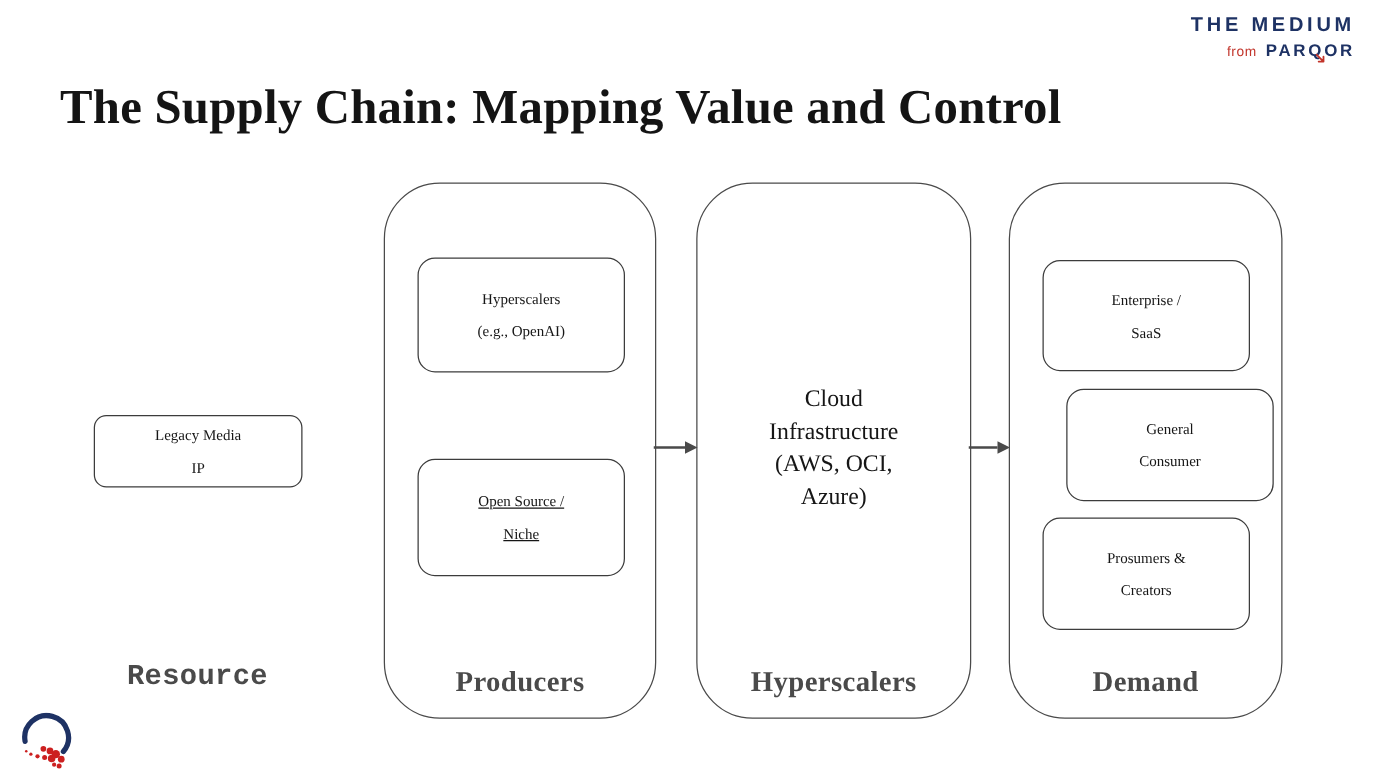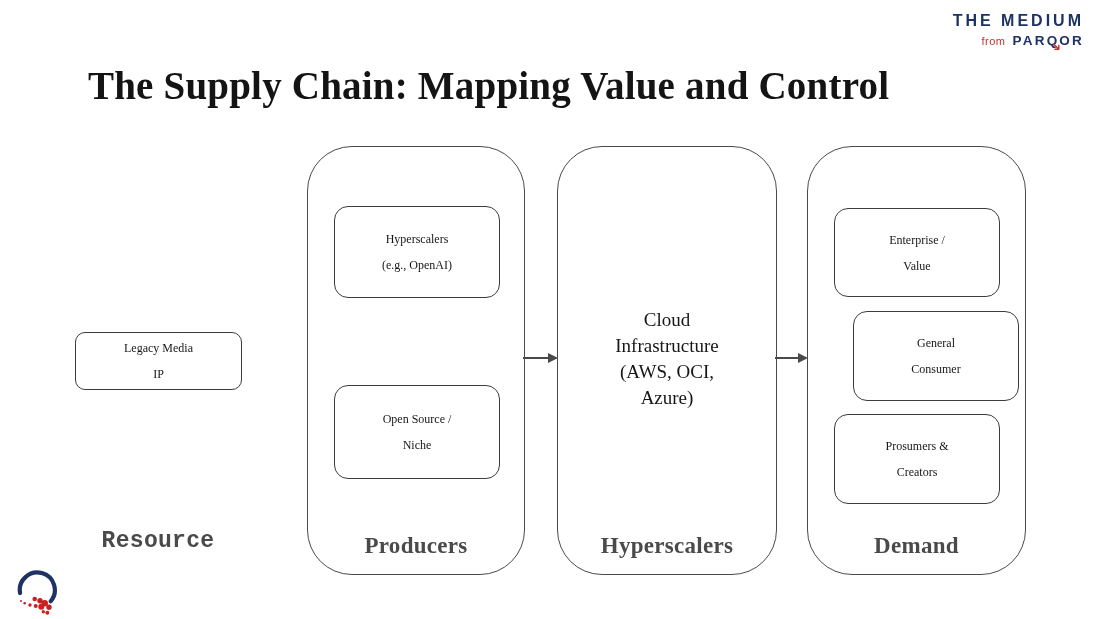--- a/index.html
+++ b/index.html
@@ -21,21 +21,21 @@
   .brand-from{
     color:#c2342a;font-size:11px;font-weight:400;letter-spacing:0.5px;
     margin-right:7px;
   }
   .q-wrap{position:relative;display:inline-block;}
   .q-arrow{position:absolute;right:-3px;bottom:-4px;width:11px;height:11px;}
 
   
   .slide-title{
     position:absolute;left:48px;top:63px;font-size:39px;font-weight:600;
-    color:#141414;letter-spacing:0.2px;white-space:nowrap;margin-left:40px;
+    color:#141414;letter-spacing:0.2px;white-space:nowrap;
   }
 
   
   .col{
     position:absolute;top:146px;height:427px;border:1.3px solid #4a4a4a;
     border-radius:45px;background:#fff;
   }
   .col-producers{left:307px;width:216px;}
   .col-distribution{left:557px;width:218px;}
   .col-demand{left:807px;width:217px;}
@@ -43,21 +43,21 @@
   .node{
     position:absolute;border:1.4px solid #3c3c3c;border-radius:14px;
     background:#fff;display:flex;align-items:center;justify-content:center;
     text-align:center;font-size:12px;line-height:26px;color:#161616;
     white-space:pre-line;
   }
   .node-legacy{left:75px;top:332px;width:165px;height:56px;border-radius:10px;position:absolute;}
 
   .col .node{left:26px;width:164px;}
   .node-hyperscalers{top:59px;height:90px;}
-  .node-opensource{top:238px;height:92px;}
+  .node-opensource{top:220px;height:92px;text-decoration:underline;}
   .node-enterprise{top:61px;height:87px;}
   .node-consumer{top:164px;height:88px;margin-left:19px;}
   .node-prosumers{top:267px;height:88px;}
 
   .center-text{
     position:absolute;left:0;top:160px;width:100%;text-align:center;
     font-size:19px;line-height:26px;color:#161616;white-space:pre-line;
   }
 
   .col-label{
@@ -113,21 +113,21 @@
   <div class="col col-distribution">
     <div class="center-text">Cloud
 Infrastructure
 (AWS, OCI,
 Azure)</div>
     <div class="col-label">Hyperscalers</div>
   </div>
 
   <div class="col col-demand">
     <div class="node node-enterprise">Enterprise /
-Value</div>
+SaaS</div>
     <div class="node node-consumer">General
 Consumer</div>
     <div class="node node-prosumers">Prosumers &amp;
 Creators</div>
     <div class="col-label">Demand</div>
   </div>
 
   <div class="arrow arrow-1"></div>
   <div class="arrow arrow-2"></div>
 

